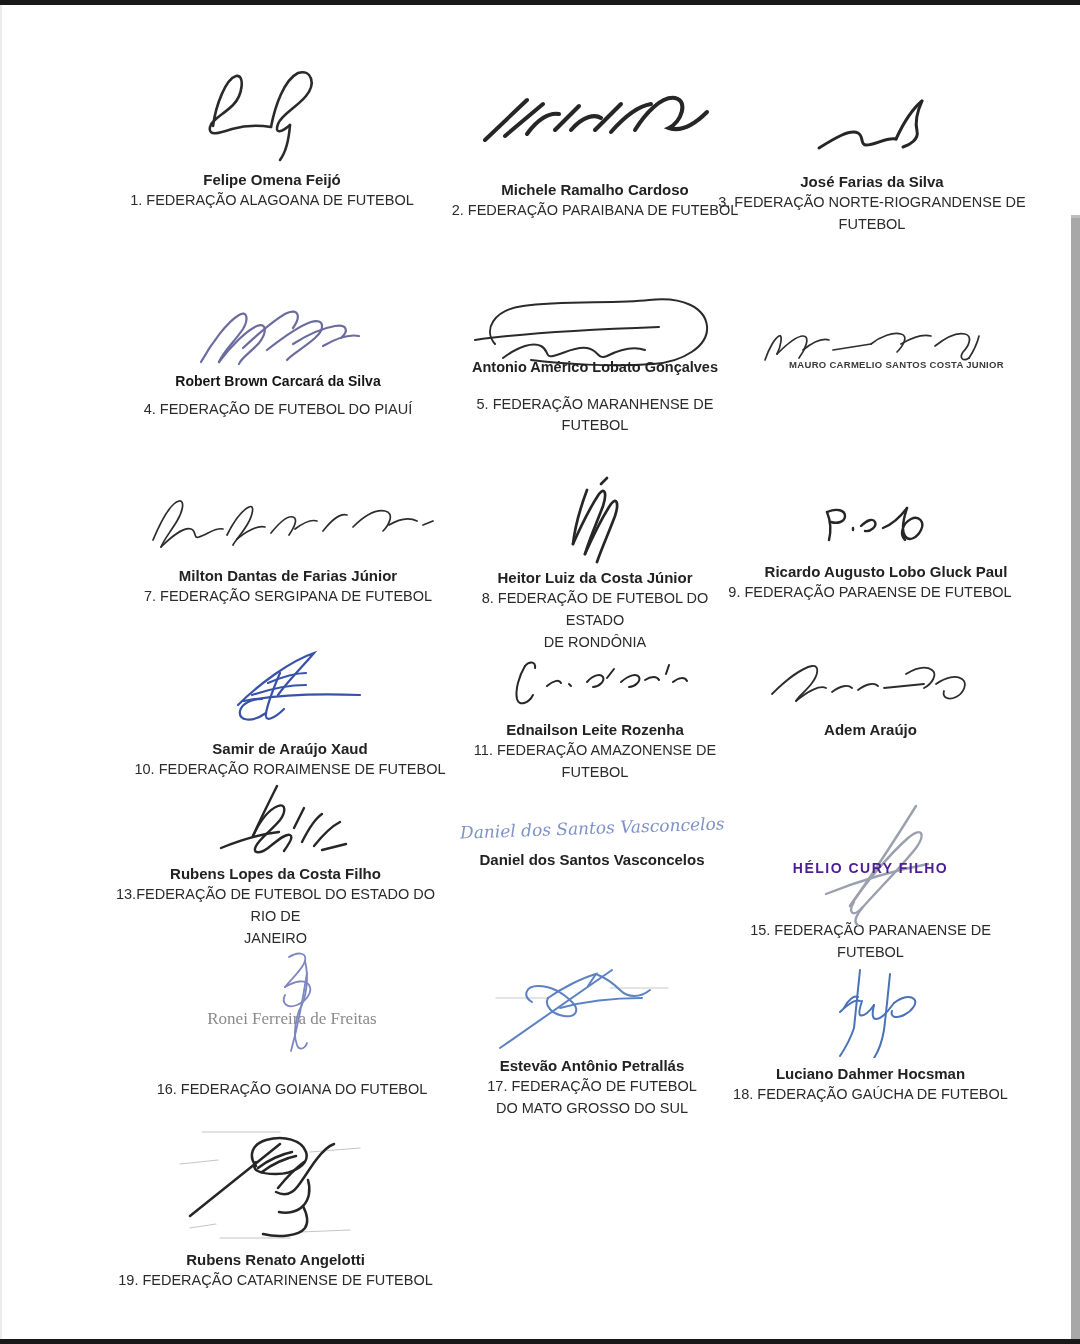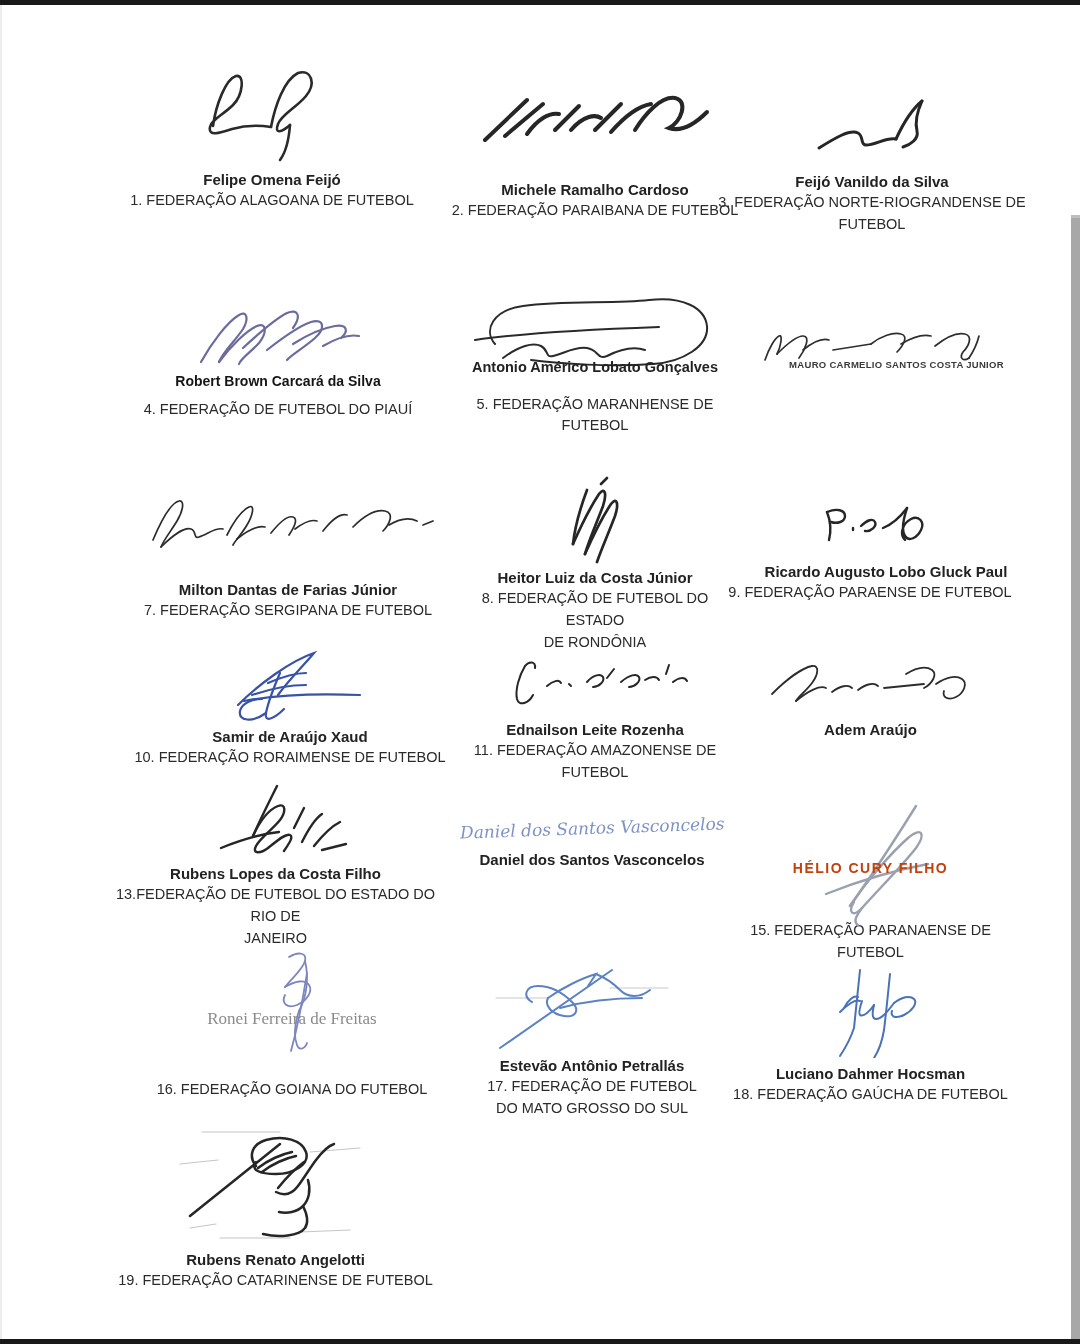--- a/index.html
+++ b/index.html
@@ -15,21 +15,21 @@
   .right-strip{position:absolute;left:1071px;top:215px;width:9px;height:1122px;background:#a8a8a8;border-top:3px solid #bdbdbd;}
   .cell{
     position:absolute;display:flex;flex-direction:column;align-items:center;
     text-align:center;
   }
   .sig{display:block;}
   .name{font-weight:700;font-size:15px;color:#222;line-height:1.35;}
   .name-big{font-weight:700;font-size:14px;color:#151515;line-height:1.3;}
   .fed{font-size:14.5px;color:#2b2b2b;line-height:1.5;white-space:pre-line;}
   .caps-small{font-size:9.5px;font-weight:700;color:#3a3a3a;letter-spacing:0.3px;}
-  .caps-grey{font-size:14px;font-weight:700;color:#c2410c;letter-spacing:1.5px;}
+  .caps-grey{font-size:14px;font-weight:700;color:#4c1d95;letter-spacing:1.5px;}
   .serif-grey{font-family:"Liberation Serif",serif;font-size:17px;color:#8b8b8b;}
   .script-blue{font-family:"DejaVu Serif",serif;font-style:italic;font-size:17px;color:#7e92c6;transform:rotate(-2deg);}
   .overlay{position:absolute;left:0;right:0;}
 </style>
 </head>
 <body>
 
 <div class="edge-top"></div>
 <div class="edge-left"></div>
 <div class="right-strip"></div>
@@ -64,21 +64,21 @@
 </div>
 
 <div class="cell" style="left:712px;top:88px;width:320px;">
   <svg class="sig" width="135" height="76" viewBox="0 0 135 76">
     <g fill="none" stroke="#262626" stroke-width="3" stroke-linecap="round">
       <path d="M14 60 C30 50 45 41 53 45 C59 48 55 57 61 57 C71 57 81 49 91 51"></path>
       <path d="M91 51 C97 38 106 22 117 13"></path>
       <path d="M117 13 C112 24 110 35 112 43 C114 51 105 57 98 59"></path>
     </g>
   </svg>
-  <div class="name" style="margin-top:8px;">Feijó Vanildo da Silva</div>
+  <div class="name" style="margin-top:8px;">José Farias da Silva</div>
   <div class="fed">3. FEDERAÇÃO NORTE-RIOGRANDENSE DE
 FUTEBOL</div>
 </div>
 
 <div class="cell" style="left:118px;top:300px;width:320px;">
   <svg class="sig" width="190" height="72" viewBox="0 0 190 72">
     <g fill="none" stroke="#6b6b9e" stroke-width="2.2" stroke-linecap="round">
       <path d="M18 62 C28 44 44 22 56 15 C64 10 66 19 60 29 C52 41 40 52 36 62"></path>
       <path d="M36 62 C48 46 64 30 74 26 C84 22 84 33 76 43 C68 52 58 58 56 64"></path>
       <path d="M60 48 C74 35 92 19 104 13 C116 8 118 17 110 28"></path>
@@ -128,21 +128,21 @@
       <path d="M86 43 C92 31 100 19 108 15 C114 12 112 23 106 33 C100 43 94 49 92 53"></path>
       <path d="M96 47 C106 39 116 33 124 35"></path>
       <path d="M130 41 C138 31 146 23 152 25 C158 27 152 37 148 43"></path>
       <path d="M154 37 C162 31 170 27 176 29"></path>
       <path d="M182 39 C190 29 198 21 206 23"></path>
       <path d="M212 35 C222 25 234 17 244 19 C254 21 248 33 242 39"></path>
       <path d="M248 33 C258 27 268 25 276 29"></path>
       <path d="M282 33 L292 29"></path>
     </g>
   </svg>
-  <div class="name" style="margin-top:26px;">Milton Dantas de Farias Júnior</div>
+  <div class="name" style="margin-top:12px;">Milton Dantas de Farias Júnior</div>
   <div class="fed">7. FEDERAÇÃO SERGIPANA DE FUTEBOL</div>
 </div>
 
 <div class="cell" style="left:455px;top:472px;width:280px;">
   <svg class="sig" width="80" height="94" viewBox="0 0 80 94">
     <g fill="none" stroke="#262626" stroke-width="2.7" stroke-linecap="round">
       <path d="M32 18 C26 34 20 54 18 72"></path>
       <path d="M18 72 C26 54 36 34 44 22 C50 14 52 22 48 34 C42 50 34 68 30 82"></path>
       <path d="M30 82 C38 64 48 44 56 32 C62 24 64 32 60 44 C54 60 46 78 42 90"></path>
       <path d="M46 12 L52 6"></path>
@@ -172,21 +172,21 @@
   <svg class="sig" width="165" height="78" viewBox="0 0 165 78">
     <g fill="none" stroke="#3752a8" stroke-width="2.2" stroke-linecap="round">
       <path d="M30 60 C50 40 82 16 106 8 C96 20 80 36 70 50"></path>
       <path d="M44 50 C62 44 82 40 98 40"></path>
       <path d="M36 56 C62 51 102 48 152 50"></path>
       <path d="M72 28 C66 42 60 58 58 68 C56 78 66 74 76 64"></path>
       <path d="M58 68 C44 78 30 76 32 66 C34 58 44 54 54 54"></path>
       <path d="M60 38 C74 32 88 28 98 28"></path>
     </g>
   </svg>
-  <div class="name" style="margin-top:4px;">Samir de Araújo Xaud</div>
+  <div class="name" style="margin-top:16px;">Samir de Araújo Xaud</div>
   <div class="fed">10. FEDERAÇÃO RORAIMENSE DE FUTEBOL</div>
 </div>
 
 <div class="cell" style="left:455px;top:652px;width:280px;justify-content:flex-end;">
   <svg class="sig" width="185" height="58" viewBox="0 0 185 58">
     <g fill="none" stroke="#262626" stroke-width="2" stroke-linecap="round">
       <path d="M22 14 C16 24 12 38 14 47 C16 55 26 51 30 43"></path>
       <path d="M22 14 C26 9 33 9 32 16"></path>
       <path d="M44 34 C50 29 56 27 58 31"></path>
       <path d="M66 32 L68 34"></path>

